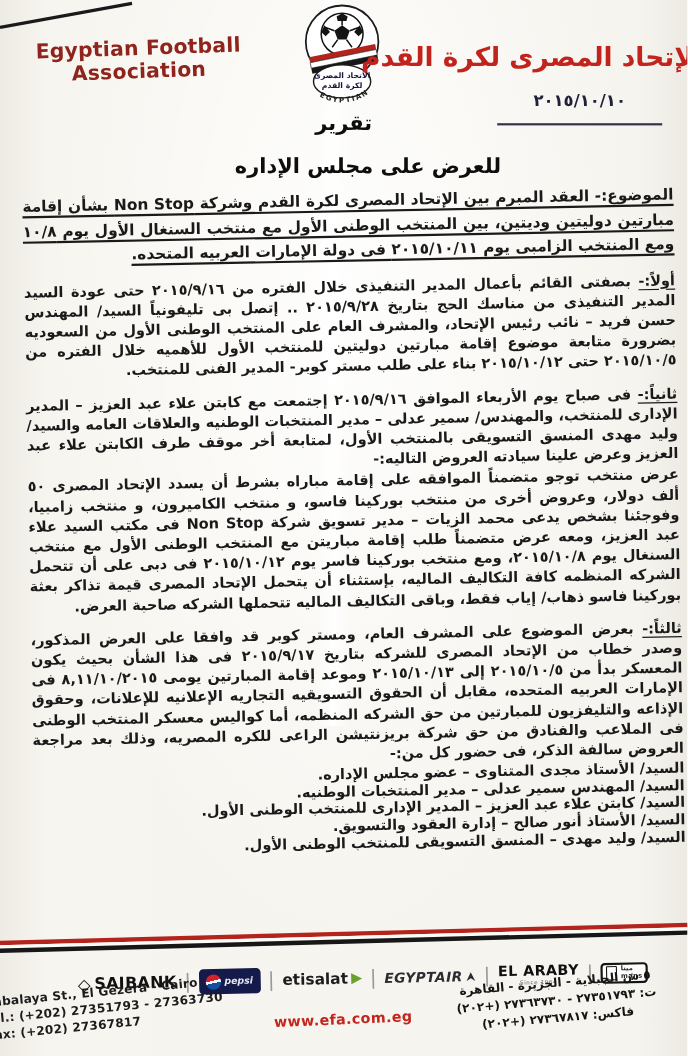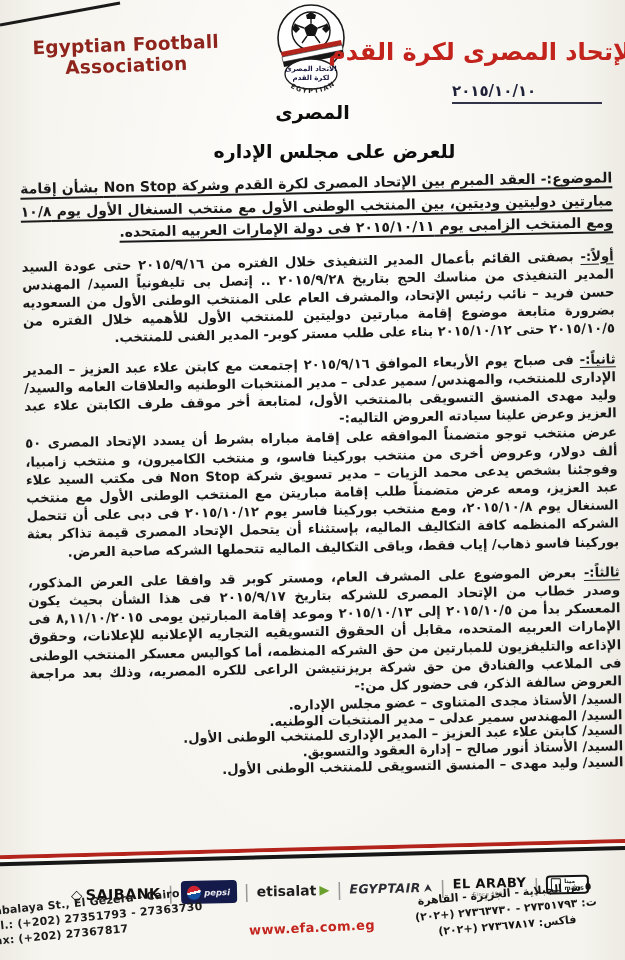--- a/index.html
+++ b/index.html
@@ -12,22 +12,22 @@
     color:#1a1a1a;
   }
   .crease{position:absolute;left:288px;top:0;width:30px;height:660px;
     background:linear-gradient(90deg,rgba(255,255,255,0),rgba(255,255,255,.95) 50%,rgba(255,255,255,0));}
   .penmark{position:absolute;left:0;top:0;}
   .org-en{position:absolute;left:0px;top:34px;width:252px;text-align:center;
     color:#8e241c;font-size:18.5px;font-weight:700;transform:rotate(-2deg);letter-spacing:.2px;}
   .crest{position:absolute;left:264px;top:2px;}
   .org-ar{position:absolute;right:-14px;top:38px;white-space:nowrap;direction:rtl;
     color:#c2241d;font-size:24px;font-weight:800;}
-  .date-line{position:absolute;left:452px;top:82px;width:150px;text-align:left;direction:rtl;
-    color:#20223a;font-size:15px;font-weight:700;border-bottom:2px solid #33344a;padding-bottom:2px;}
+  .date-line{position:absolute;left:452px;top:82px;width:150px;text-align:center;direction:rtl;
+    color:#20223a;font-size:15px;font-weight:700;border-bottom:2px solid #33344a;padding-bottom:12px;}
   .report-title{position:absolute;left:0;right:0;top:101px;text-align:center;
     font-size:19px;font-weight:800;color:#0d0d0d;}
   .report-subtitle{position:absolute;left:44px;right:0;top:140px;text-align:center;direction:rtl;
     font-size:19px;font-weight:800;color:#0d0d0d;}
   .body-text{position:absolute;left:20px;top:172px;width:592px;direction:rtl;text-align:justify;
     font-size:13.2px;font-weight:700;line-height:18.2px;transform:rotate(-1.1deg);transform-origin:top center;}
   .subject{font-size:14px;line-height:22.5px;text-decoration:underline;
     text-underline-offset:4px;text-decoration-thickness:1.5px;margin-bottom:13px;}
   .para{margin-bottom:12px;}
   .para.tight{margin-bottom:1px;}
@@ -99,21 +99,21 @@
       </defs>
     <text font-size="6.5" font-weight="bold" fill="#1c1c1c" letter-spacing="1.5" font-family="DejaVu Sans, sans-serif">
       <textPath href="#arcpath" startOffset="14%">EGYPTIAN FA</textPath>
     </text>
   </svg>
 
   <div class="org-ar">الإتحاد المصرى لكرة القدم</div>
 
   <div class="date-line">٢٠١٥/١٠/١٠</div>
 
-  <div class="report-title">المصرى</div>
+  <div class="report-title">تقرير</div>
 
   <div class="report-subtitle">للعرض على مجلس الإداره</div>
 
   <div class="body-text">
 
     <div class="subject">الموضوع:- العقد المبرم بين الإتحاد المصرى لكرة القدم وشركة Non Stop بشأن إقامة مبارتين دوليتين وديتين، بين المنتخب الوطنى الأول مع منتخب السنغال الأول يوم ١٠/٨ ومع المنتخب الزامبى يوم ٢٠١٥/١٠/١١ فى دولة الإمارات العربيه المتحده.</div>
 
     <div class="para">
       <span class="sec-label">أولاً:-</span>
       <span>بصفتى القائم بأعمال المدير التنفيذى خلال الفتره من ٢٠١٥/٩/١٦ حتى عودة السيد المدير التنفيذى من مناسك الحج بتاريخ ٢٠١٥/٩/٢٨ .. إتصل بى تليفونياً السيد/ المهندس حسن فريد – نائب رئيس الإتحاد، والمشرف العام على المنتخب الوطنى الأول من السعوديه بضرورة متابعة موضوع إقامة مبارتين دوليتين للمنتخب الأول للأهميه خلال الفتره من ٢٠١٥/١٠/٥ حتى ٢٠١٥/١٠/١٢ بناء على طلب مستر كوبر- المدير الفنى للمنتخب.</span>

